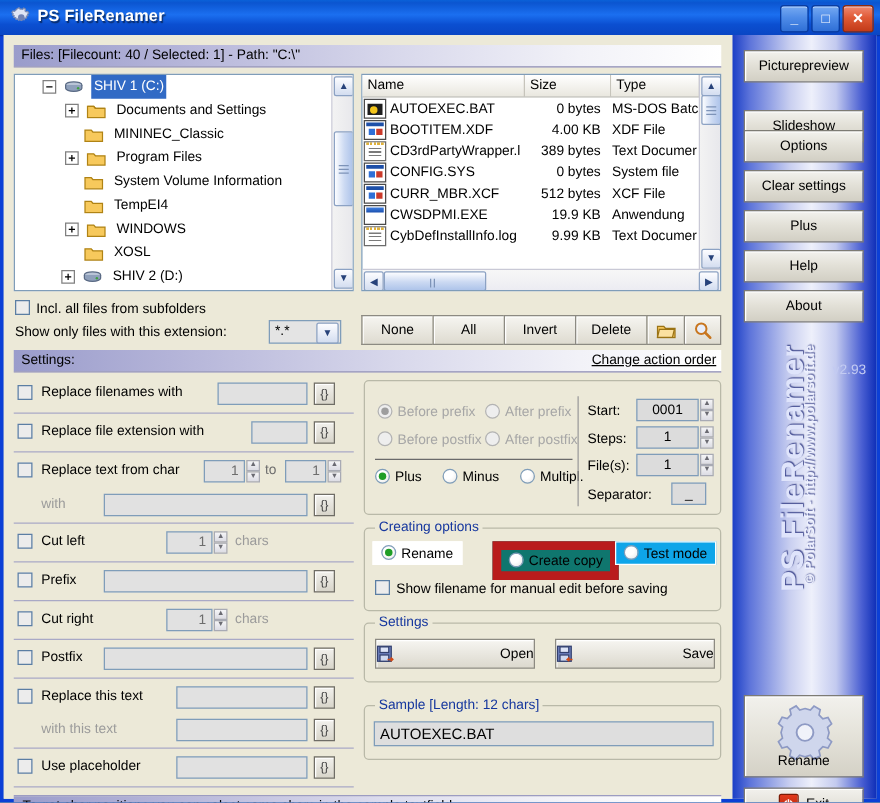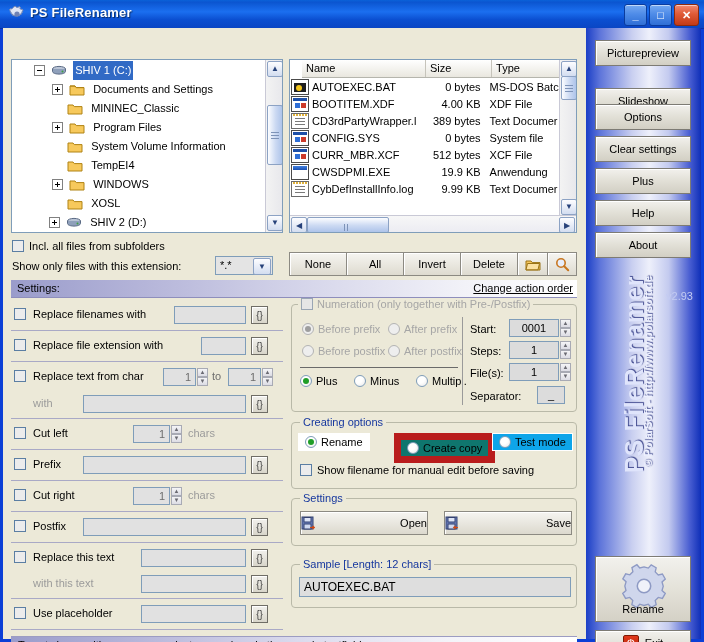--- a/index.html
+++ b/index.html
@@ -112,21 +112,21 @@
     background:linear-gradient(180deg,#fcfdff,#cbd9f2 55%,#aec4ea);
     border:1px solid #8ca2c4;border-radius:2px;
   }
   .hsbthumb .grip{position:absolute;left:50%;top:3px;margin-left:-4px;width:8px;height:8px;}
   .hsbthumb .grip i{display:inline-block;width:1px;height:7px;background:#7d93b8;margin-right:2px;}
   
   .flist{
     position:absolute;left:286px;top:31px;width:288px;height:174px;
     background:#fff;border:1px solid #7f9db9;box-sizing:border-box;overflow:hidden;
   }
-  .fl-head{position:absolute;left:12px;top:0;right:16px;height:17px;display:flex;
+  .fl-head{position:absolute;left:0;top:0;right:16px;height:17px;display:flex;
     background:linear-gradient(180deg,#fefefe,#eceae2);border-bottom:1px solid #b5b5ad;}
   .fl-head div{
     font-size:11px;line-height:16px;padding:0 4px;border-right:1px solid #c6c4bb;
     background:linear-gradient(180deg,#ffffff,#e9e7df);box-sizing:border-box;
   }
   .fl-head .c-name{width:132px;}
   .fl-head .c-size{width:70px;text-align:left;}
   .fl-head .c-type{width:72px;}
   .fl-body{position:absolute;left:0;top:18px;right:16px;bottom:16px;overflow:hidden;}
   .frow{height:17px;display:flex;align-items:center;font-size:11px;white-space:nowrap;}
@@ -326,20 +326,23 @@
         </div>
       <div class="winbtn close">
           <span class="gl">✕</span>
         </div>
     </div>
   </div>
 
   <div class="client">
     <div class="leftarea">
 
+      <div class="files-bar">
+        <span>Files: [Filecount: 40 / Selected: 1]  -  Path: "C:\"</span>
+      </div>
 
       <div class="tree">
         <div class="tree-inner">
 
           <div class="trow" style="padding-left:22px;">
             <span class="pm"></span>
             <span class="drvico">
               <svg viewBox="0 0 16 13" width="16" height="13">
                   <ellipse cx="8" cy="5" rx="6.5" ry="2.6" fill="#b9c4d6" stroke="#5a6a84"></ellipse>
                   <path d="M1.5 5v2.5c0 1.4 2.9 2.6 6.5 2.6s6.5-1.2 6.5-2.6V5" fill="#8fa0bb" stroke="#5a6a84"></path>
@@ -657,23 +660,20 @@
           <span class="lbl">Use placeholder</span>
           <span class="tfield" style="left:130px;top:6px;width:105px;"></span>
           <span class="braces" style="left:240px;top:6px;">{}</span>
         </div>
         <div class="sline"></div>
       </div>
 
       <div class="rcol">
 
         <div class="group dimmed" style="left:0;top:4px;width:286px;height:108px;">
-          <span class="gtitle" style="left:6px;">
-            <span class="cb dim" style="margin-right:4px;"></span><span style="color:#a6a6a6;">Numeration (only together with Pre-/Postfix)</span>
-          </span>
 
           <span style="position:absolute;left:10px;top:18px;">
             <span class="radio dim on"></span><span class="rlab dim">Before prefix</span>
           </span>
           <span style="position:absolute;left:96px;top:18px;">
             <span class="radio dim"></span><span class="rlab dim">After prefix</span>
           </span>
           <span style="position:absolute;left:10px;top:40px;">
             <span class="radio dim"></span><span class="rlab dim">Before postfix</span>
           </span>

